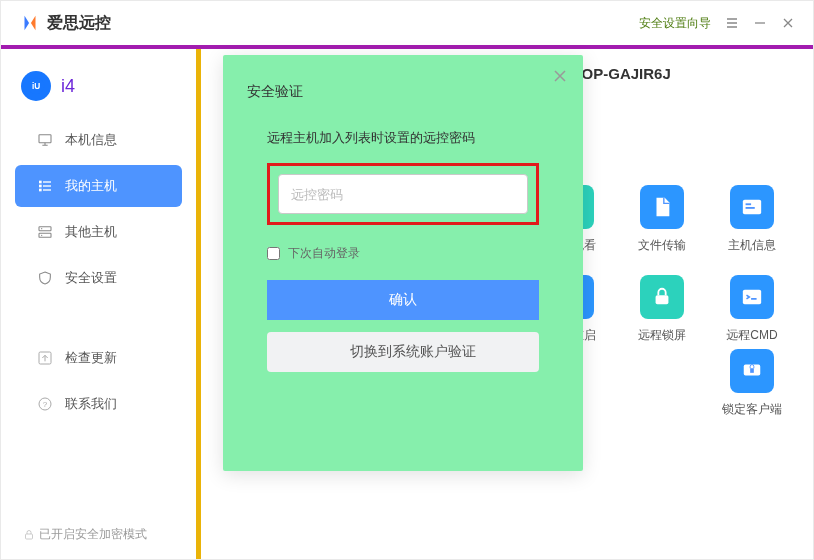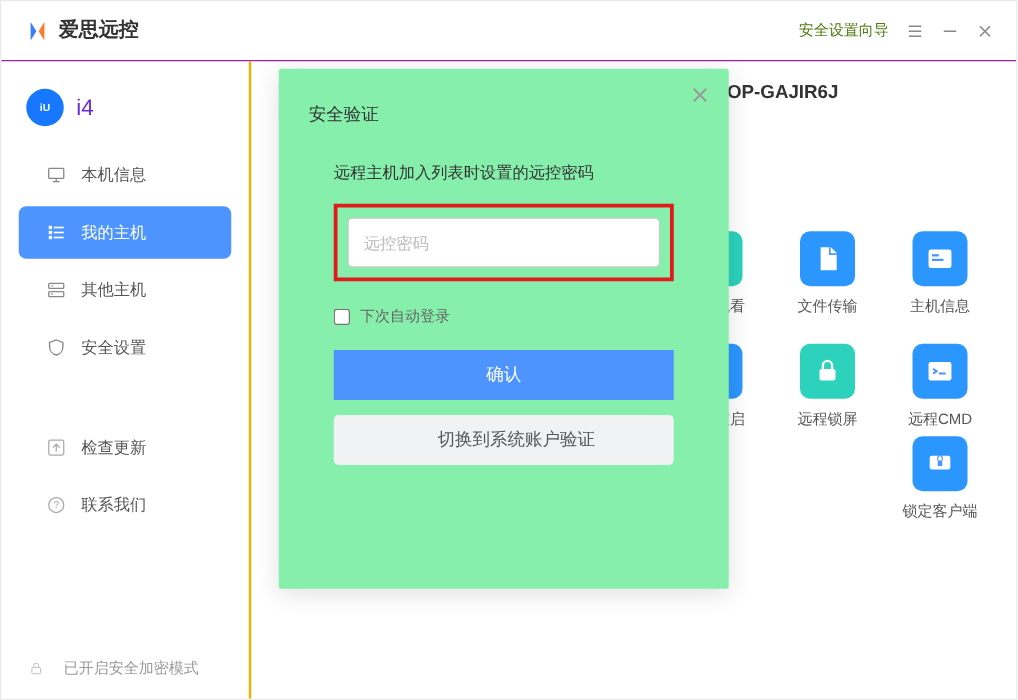--- a/index.html
+++ b/index.html
@@ -16,21 +16,21 @@
       overflow: hidden;
       border: 1px solid #e9e9e9;
     }
     
     .topbar {
       height: 48px;
       display: flex;
       align-items: center;
       justify-content: space-between;
       padding: 0 18px;
-      border-bottom: 1px solid #a21caf;
+      border-bottom: 4px solid #a21caf;
       text-align: right;
     }
     .logo-wrap {
       display: flex;
       align-items: center;
       gap: 6px;
     }
     .logo-icon {
       width: 22px;
       height: 22px;
@@ -58,21 +58,21 @@
       align-items: center;
       justify-content: center;
     }
     
     .sidebar {
       position: absolute;
       left: 0;
       top: 48px;
       bottom: 0;
       width: 200px;
-      border-right: 2px solid #eab308;
+      border-right: 5px solid #eab308;
       padding-top: 14px;
     }
     .host-row {
       display: flex;
       align-items: center;
       gap: 10px;
       padding: 8px 20px 14px;
     }
     .host-avatar {
       width: 30px;
@@ -116,21 +116,21 @@
     .sidebar-footer {
       position: absolute;
       left: 0;
       bottom: 10px;
       width: 100%;
       padding: 6px 22px;
       font-size: 12px;
       color: #9a9a9a;
       display: flex;
       align-items: center;
-      gap: 16px;
+      gap: 4px;
     }
     .footer-icon {
       width: 12px;
       height: 12px;
     }
     
     .main {
       position: absolute;
       left: 200px;
       top: 48px;

